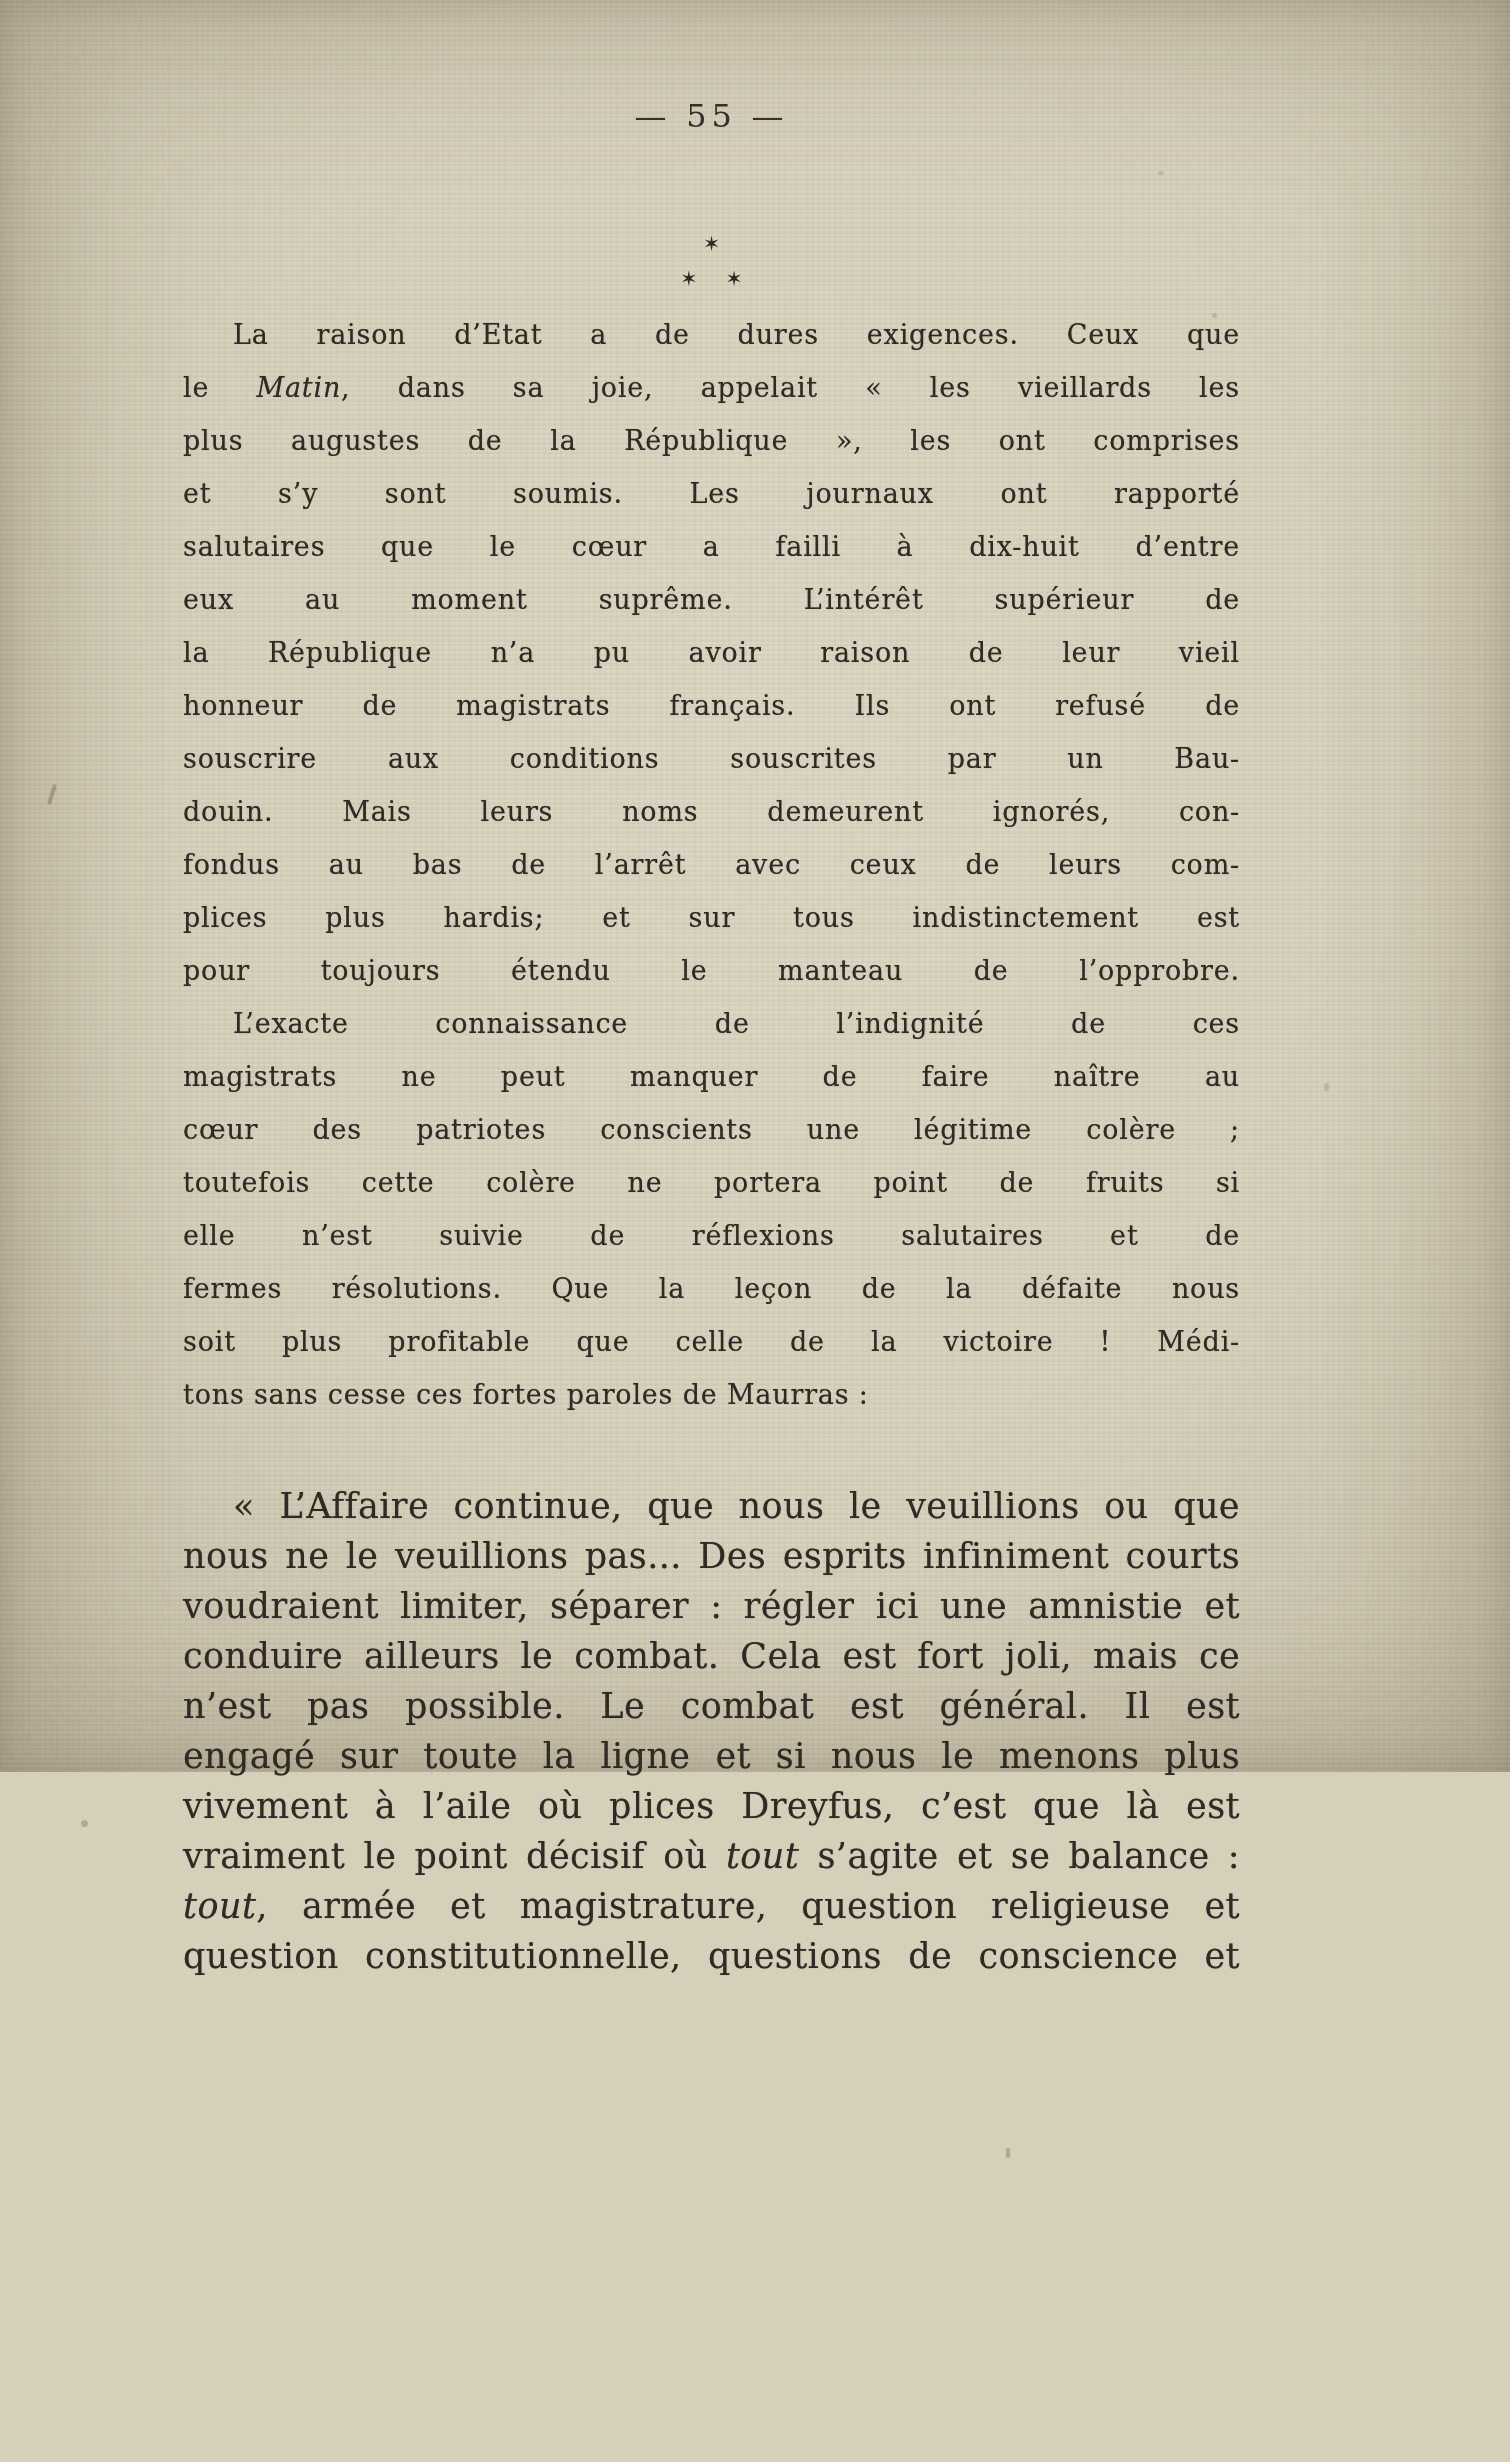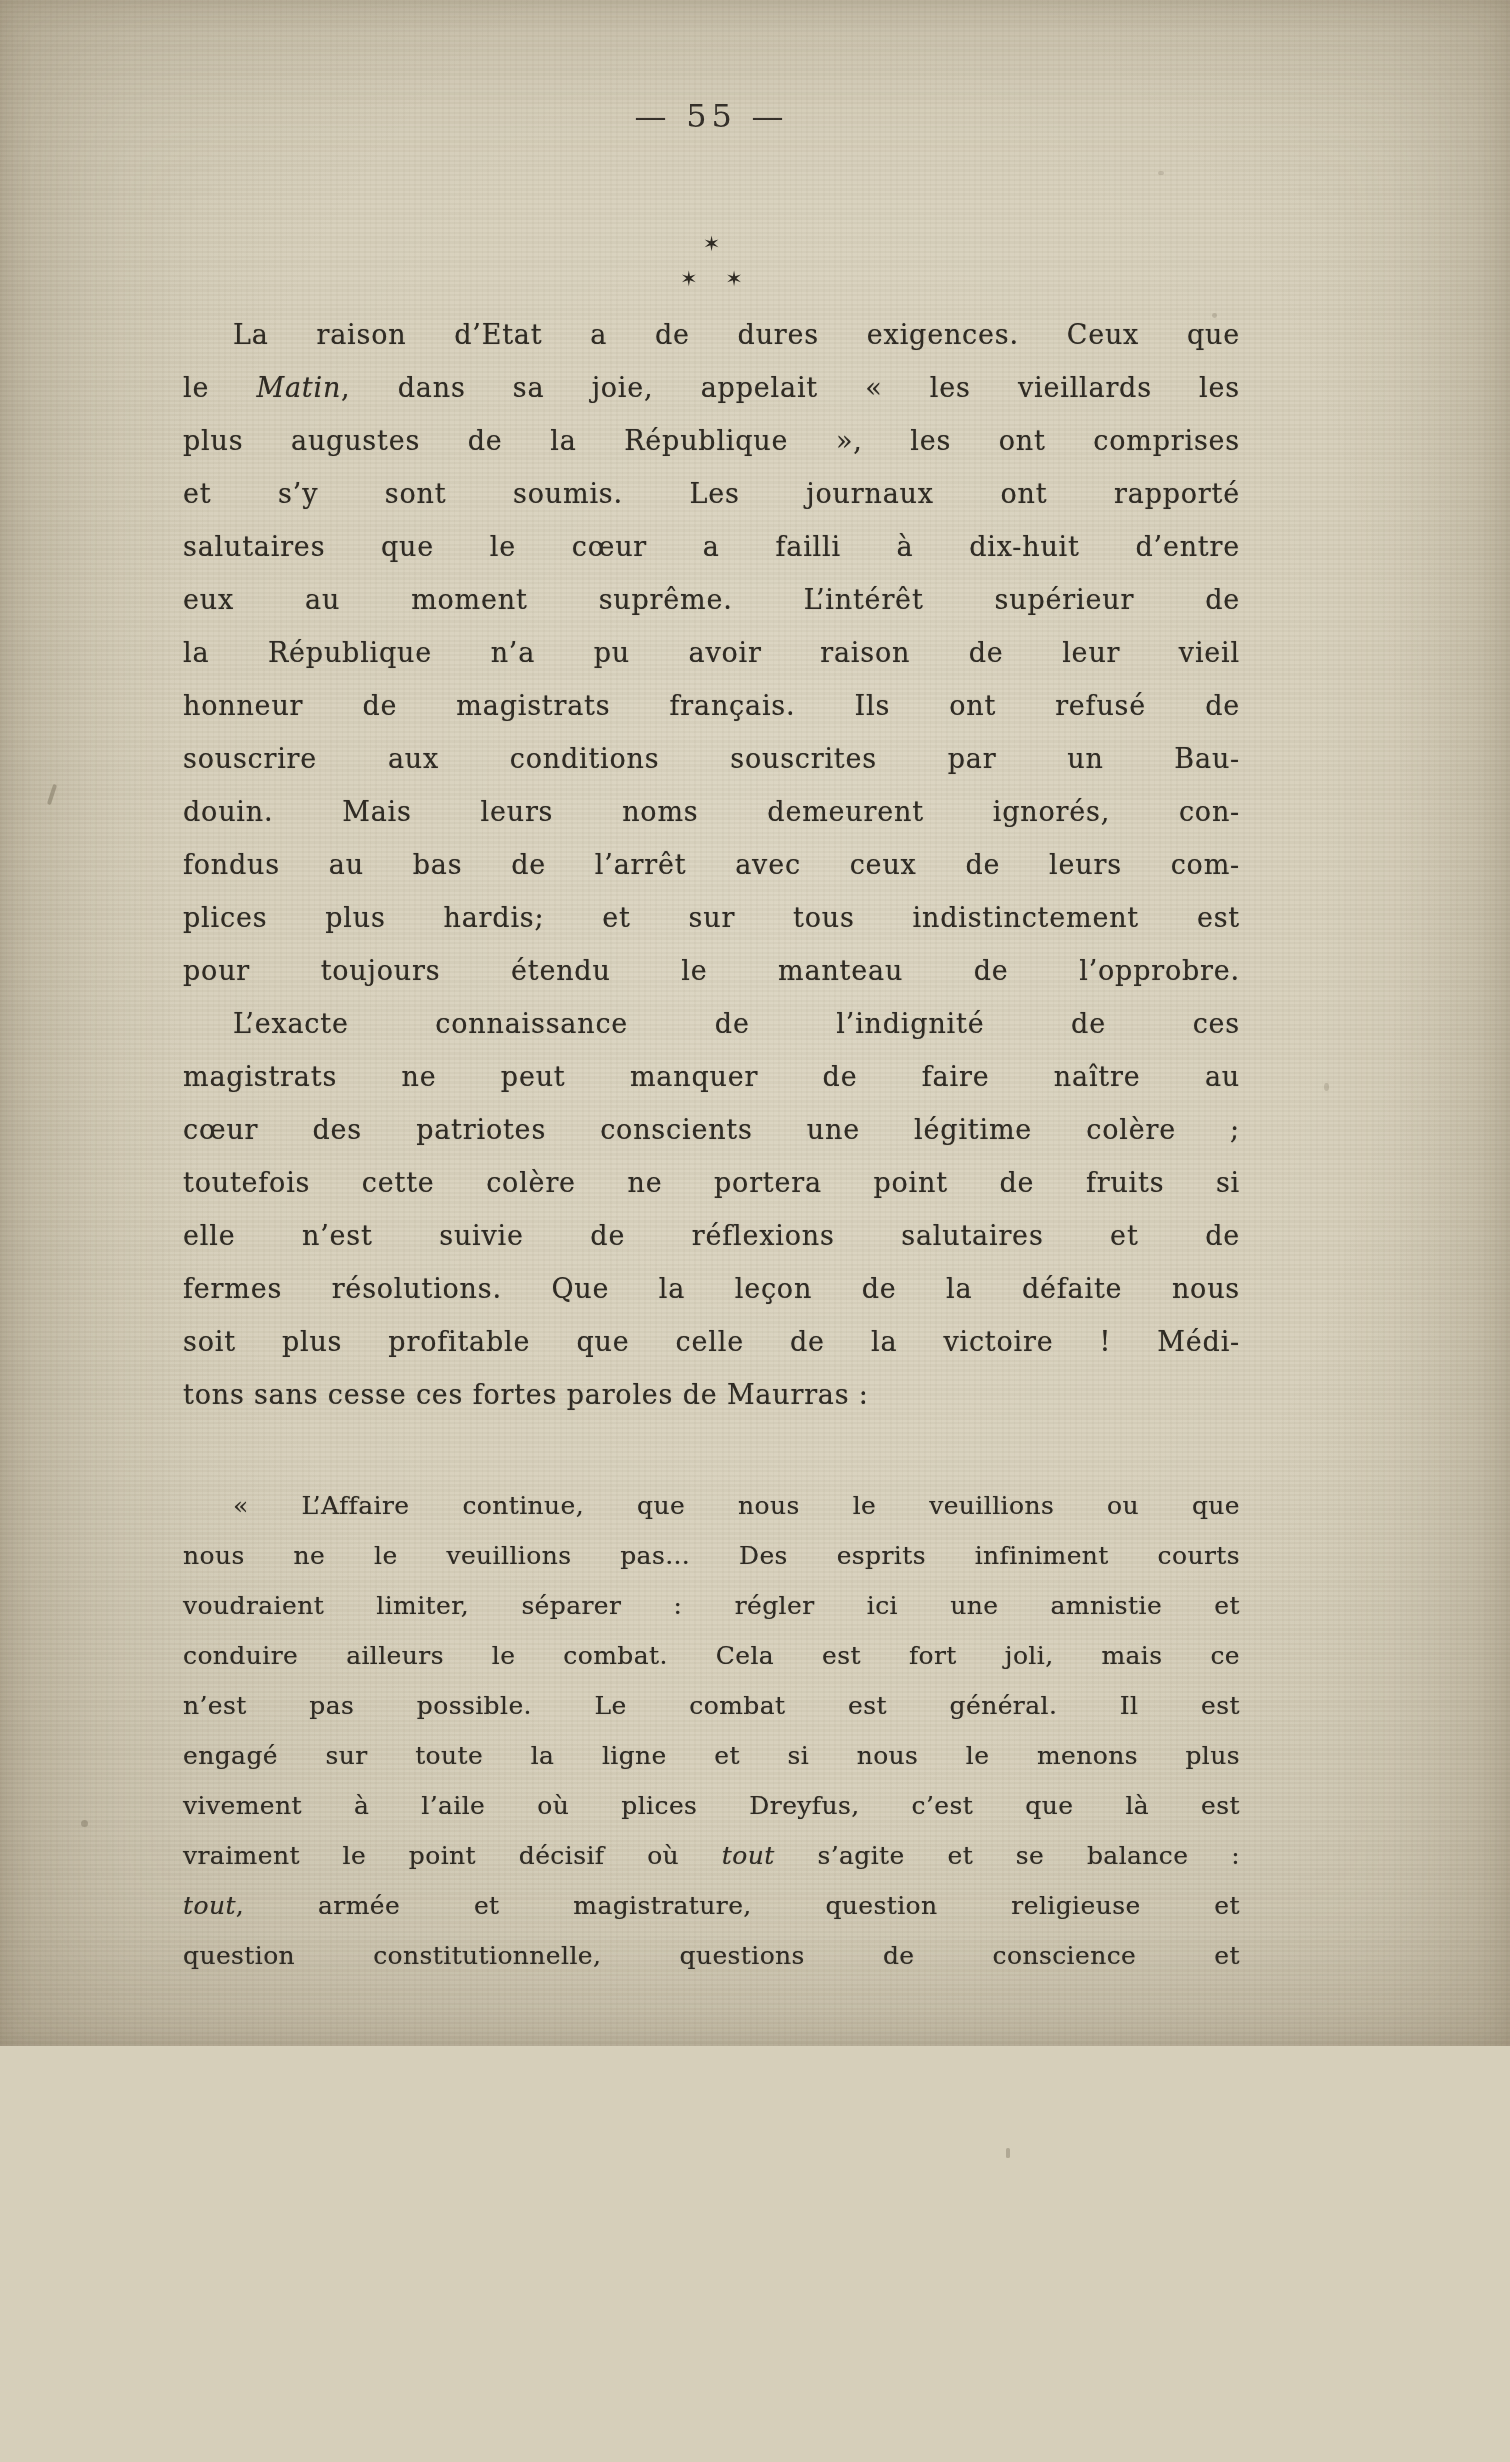--- a/index.html
+++ b/index.html
@@ -4,21 +4,21 @@
 <style>
   html,body{margin:0;padding:0;}
   body{
     width:1510px;height:2462px;
     overflow:hidden;
     font-family:"DejaVu Serif", serif;
     background-color:#d6cfba;
   }
   .page{
     position:relative;
-    width:1510px;height:2046px;
+    width:1510px;height:1772px;
     box-sizing:border-box;
     padding-top:100px;
     background-color:#d6cfba;
     background-image:
       repeating-linear-gradient(90deg, rgba(125,108,78,0.045) 0px, rgba(125,108,78,0.045) 1.6px, rgba(0,0,0,0) 1.6px, rgba(0,0,0,0) 5.6px),
       repeating-linear-gradient(0deg, rgba(255,255,255,0.05) 0px, rgba(255,255,255,0.05) 2.4px, rgba(0,0,0,0.018) 2.4px, rgba(0,0,0,0.018) 4.8px),
       radial-gradient(ellipse at 52% 42%, rgba(255,253,244,0.12) 0%, rgba(0,0,0,0) 55%, rgba(94,80,55,0.16) 100%);
     box-shadow: inset 0 0 177px rgba(90,74,48,0.30), inset 0 0 32px rgba(90,74,48,0.18);
     color:#2f2b24;
   }
@@ -53,21 +53,21 @@
     text-align:justify;
     text-align-last:justify;
     text-justify:inter-word;
     white-space:normal;
     text-shadow:0 0 0.8px rgba(47,43,36,0.55);
   }
   .line.indent{padding-left:50px;}
   .line.last{text-align-last:left;}
   .para.quote{margin-top:60px;}
   .para.quote .line{
-    font-size:25px;
+    font-size:35px;
     line-height:50px;
     letter-spacing:0.4px;
   }
   .footnote{
     margin-top:77px;
     padding-left:32px;
     font-size:31px;
     line-height:39px;
     letter-spacing:0.4px;
     text-shadow:0 0 0.8px rgba(47,43,36,0.5);

